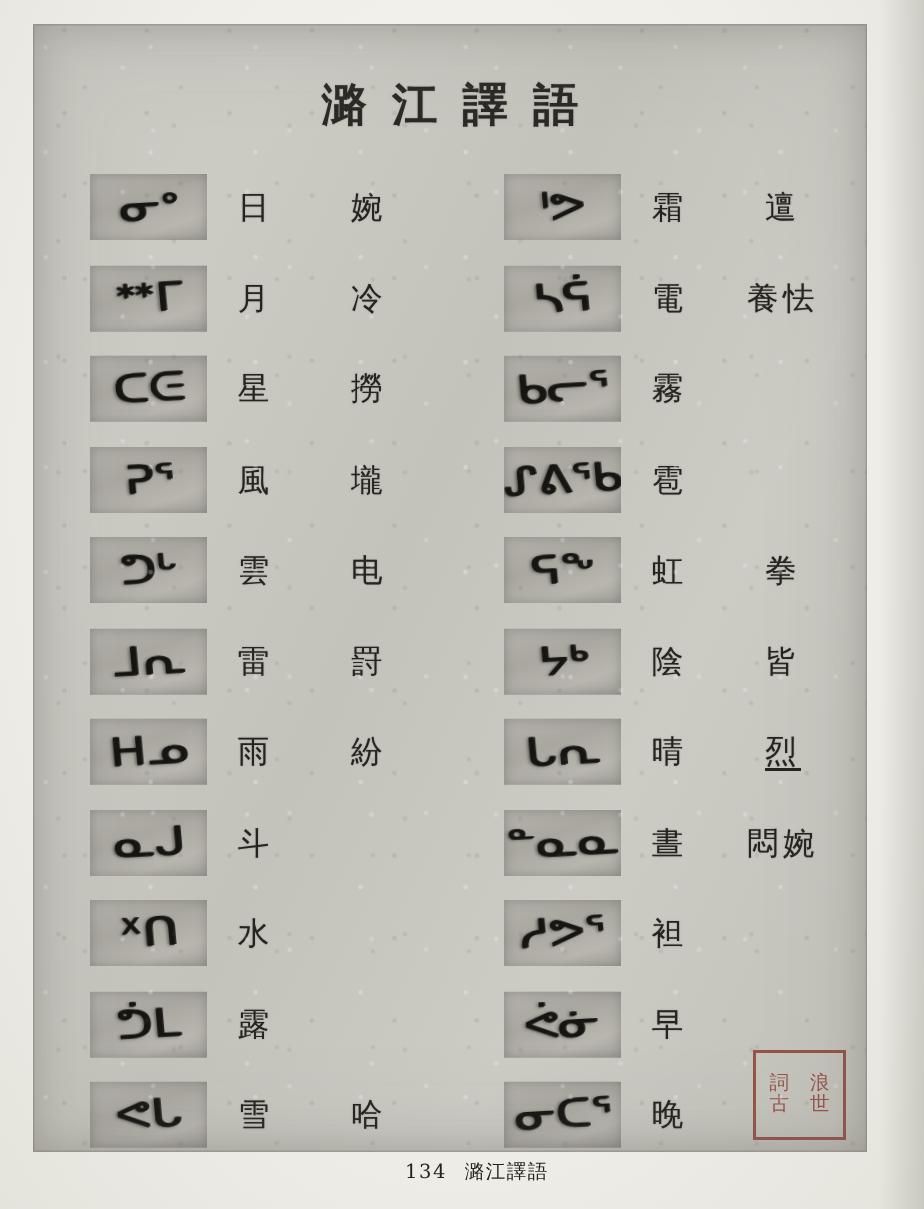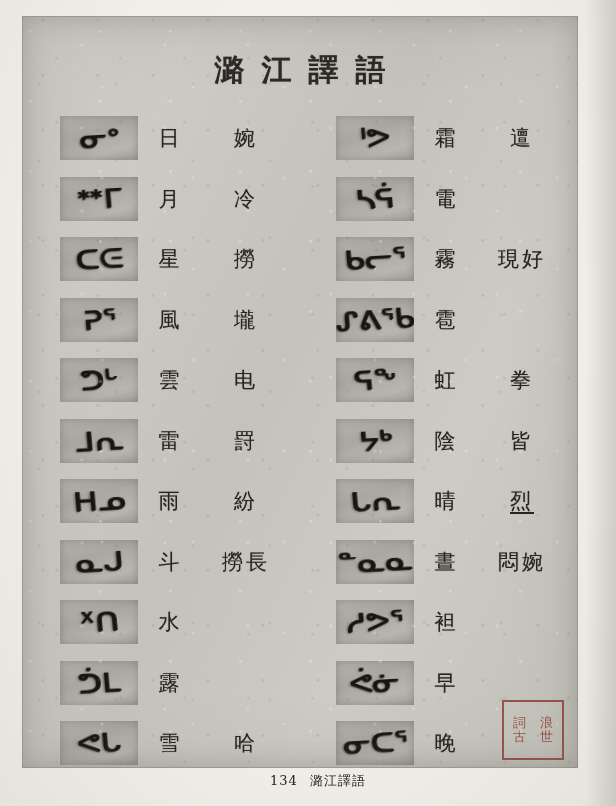--- a/index.html
+++ b/index.html
@@ -260,21 +260,20 @@
         </div>
         <div class="han han-a">雨</div>
         <div class="han han-b">紛</div>
       </div>
 
       <div class="entry">
         <div class="swatch">
           <span class="glyph">ᓇᒍ</span>
         </div>
         <div class="han han-a">斗</div>
-        <div class="han han-b">撈長</div>
       </div>
 
       <div class="entry">
         <div class="swatch">
           <span class="glyph">ᕽᑎ</span>
         </div>
         <div class="han han-a">水</div>
       </div>
 
       <div class="entry">
@@ -302,28 +301,28 @@
         </div>
         <div class="han han-a">霜</div>
         <div class="han han-b">邅</div>
       </div>
 
       <div class="entry">
         <div class="swatch">
           <span class="glyph">ᓴᕌ</span>
         </div>
         <div class="han han-a">電</div>
+        <div class="han han-b">養怯</div>
       </div>
 
       <div class="entry">
         <div class="swatch">
           <span class="glyph">ᑲᓕᕐ</span>
         </div>
         <div class="han han-a">霧</div>
-        <div class="han han-b">現好</div>
       </div>
 
       <div class="entry">
         <div class="swatch">
           <span class="glyph">ᔑᕕᖃ</span>
         </div>
         <div class="han han-a">雹</div>
       </div>
 
       <div class="entry">

